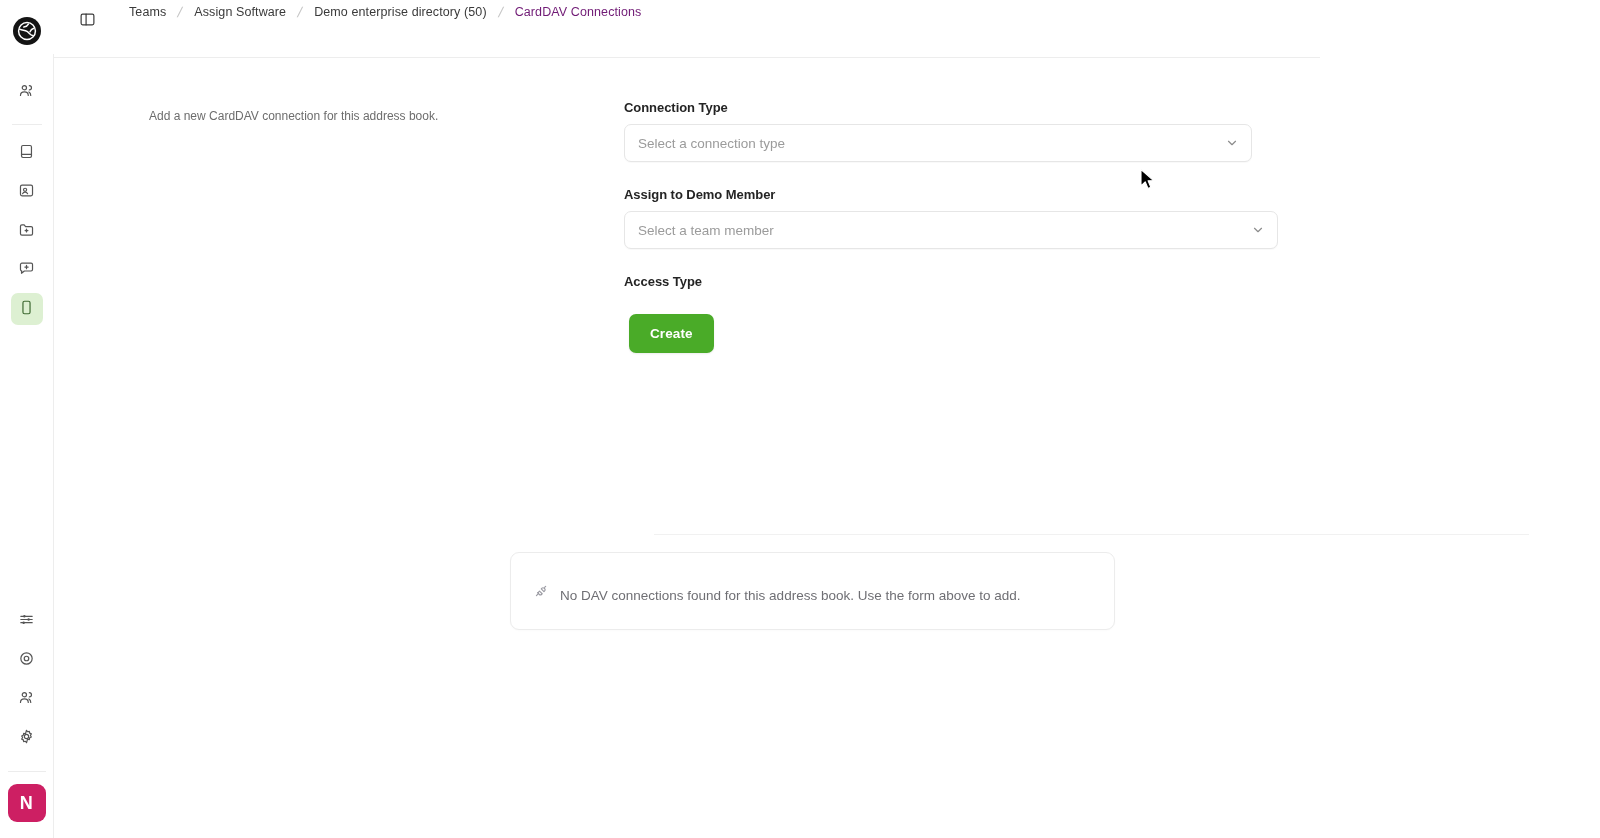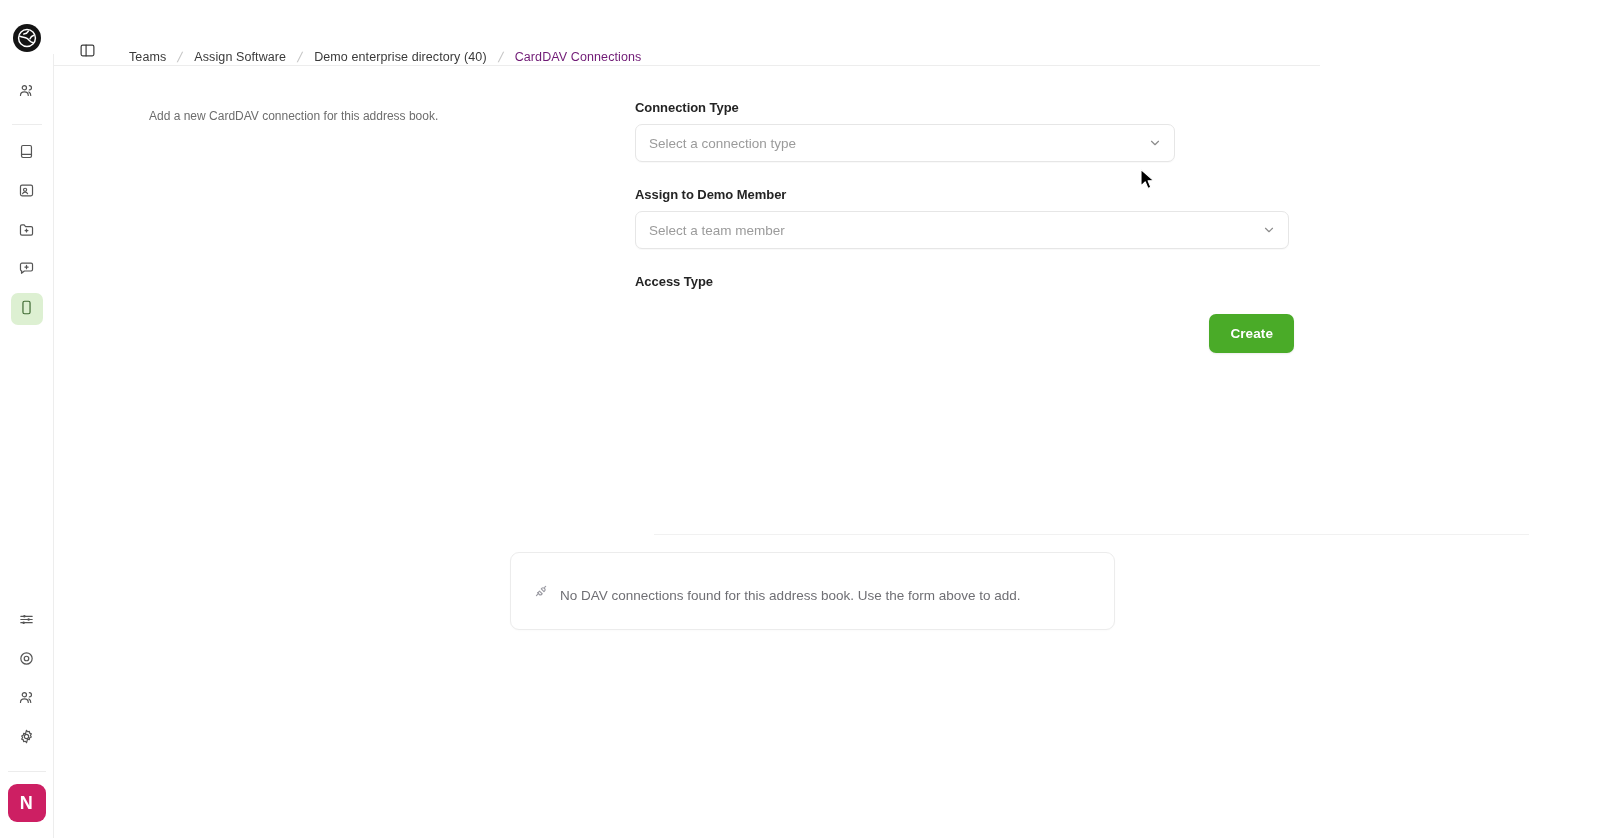--- a/index.html
+++ b/index.html
@@ -8,24 +8,24 @@
     background: #ffffff;
     font-family: "Liberation Sans", sans-serif;
     overflow: hidden;
   }
 
   
   .app { position: relative; width: 1600px; height: 838px; background: #ffffff; }
 
   
   .topbar {
-    position: absolute; top: 12px; left: 0; width: 1320px; height: 54px;
+    position: absolute; top: 4px; left: 0; width: 1320px; height: 54px;
     background: #ffffff;
     border-bottom: 1px solid #ededed;
-    display: flex; align-items: flex-end;
+    display: flex; align-items: flex-start;
   }
   .logo-wrap {
     width: 54px; height: 54px;
     display: flex; align-items: center; justify-content: center;
     flex: 0 0 54px;
   }
   .logo {
     width: 28px; height: 28px; border-radius: 50%;
     background: #141414;
     display: flex; align-items: center; justify-content: center;
@@ -90,47 +90,47 @@
   }
   .form-grid { display: flex; align-items: flex-start; }
 
   .intro { width: 470px; padding-top: 8px; }
   .intro h1 {
     font-size: 20px; font-weight: 700; color: #1d1d1d;
     letter-spacing: -.15px; margin-bottom: 12px;
   }
   .intro p { font-size: 12px; color: #6d6d6d; line-height: 1.45; }
 
-  .fields { width: 660px; margin-left: 16px; }
+  .fields { width: 660px; margin-left: 5px; }
   .field { margin-bottom: 25px; }
   .field-label {
     display: block; font-size: 13px; font-weight: 700; color: #242424;
     margin-bottom: 9px; letter-spacing: -.05px;
   }
   .select {
     position: relative;
-    height: 38px; width: 540px;
+    height: 38px; width: 628px;
     border: 1px solid #e6e6e6; border-radius: 7px;
     background: #ffffff;
     display: flex; align-items: center;
     padding: 0 34px 0 13px;
     cursor: pointer;
     box-shadow: 0 1px 1px rgba(16,16,16,.028);
   }
   .select.wide { width: 654px; }
   .select .ph { font-size: 13.5px; color: #9b9b9b; }
   .chev {
     position: absolute; right: 12px; top: 50%; transform: translateY(-50%);
     color: #8c8c8c; display: flex;
   }
 
   .actions {
     position: relative;
     width: 654px; margin-left: 5px; margin-top: 18px;
-    display: flex; justify-content: flex-end;
+    display: flex; 
   }
   .btn-create {
     background: #4aab28; color: #ffffff;
     font-size: 13.5px; font-weight: 600;
     border: none; border-radius: 7px;
     padding: 0 21px; height: 39px;
     cursor: pointer; letter-spacing: .1px;
     box-shadow: 0 1px 2px rgba(0,0,0,.08);
   }
 
@@ -181,21 +181,21 @@
         <rect x="3" y="4.5" width="18" height="15" rx="2.2"></rect>
         <line x1="10" y1="4.5" x2="10" y2="19.5"></line>
       </svg>
     </div>
 
     <div class="breadcrumb">
       <span class="bc-item">Teams</span>
       <span class="bc-sep">/</span>
       <span class="bc-item">Assign Software</span>
       <span class="bc-sep">/</span>
-      <span class="bc-item">Demo enterprise directory (40)</span>
+      <span class="bc-item">Demo enterprise directory (50)</span>
       <span class="bc-sep">/</span>
       <span class="bc-item last">CardDAV Connections</span>
     </div>
   </div>
 
   <div class="rail">
 
     <div class="rail-top">
 
       <div class="rail-btn">

